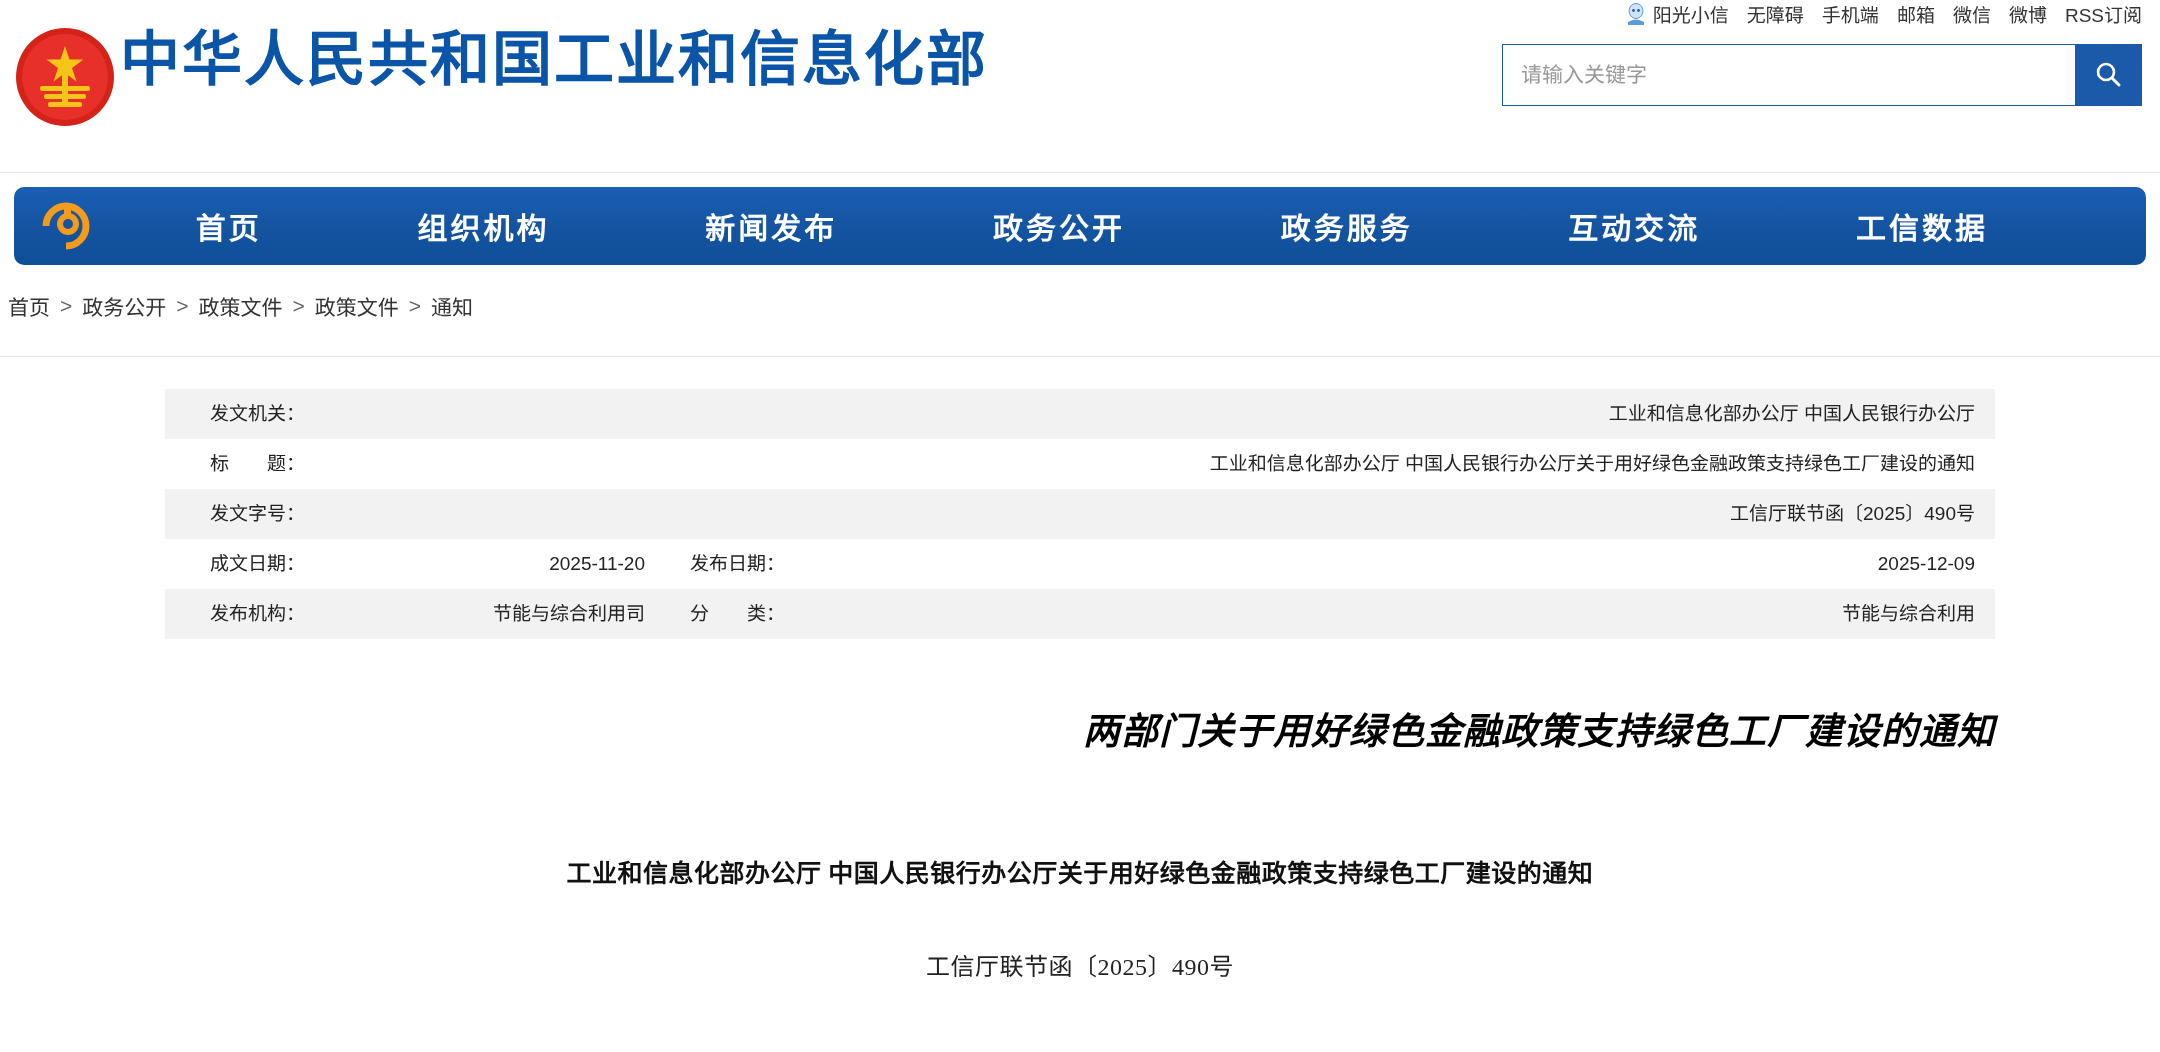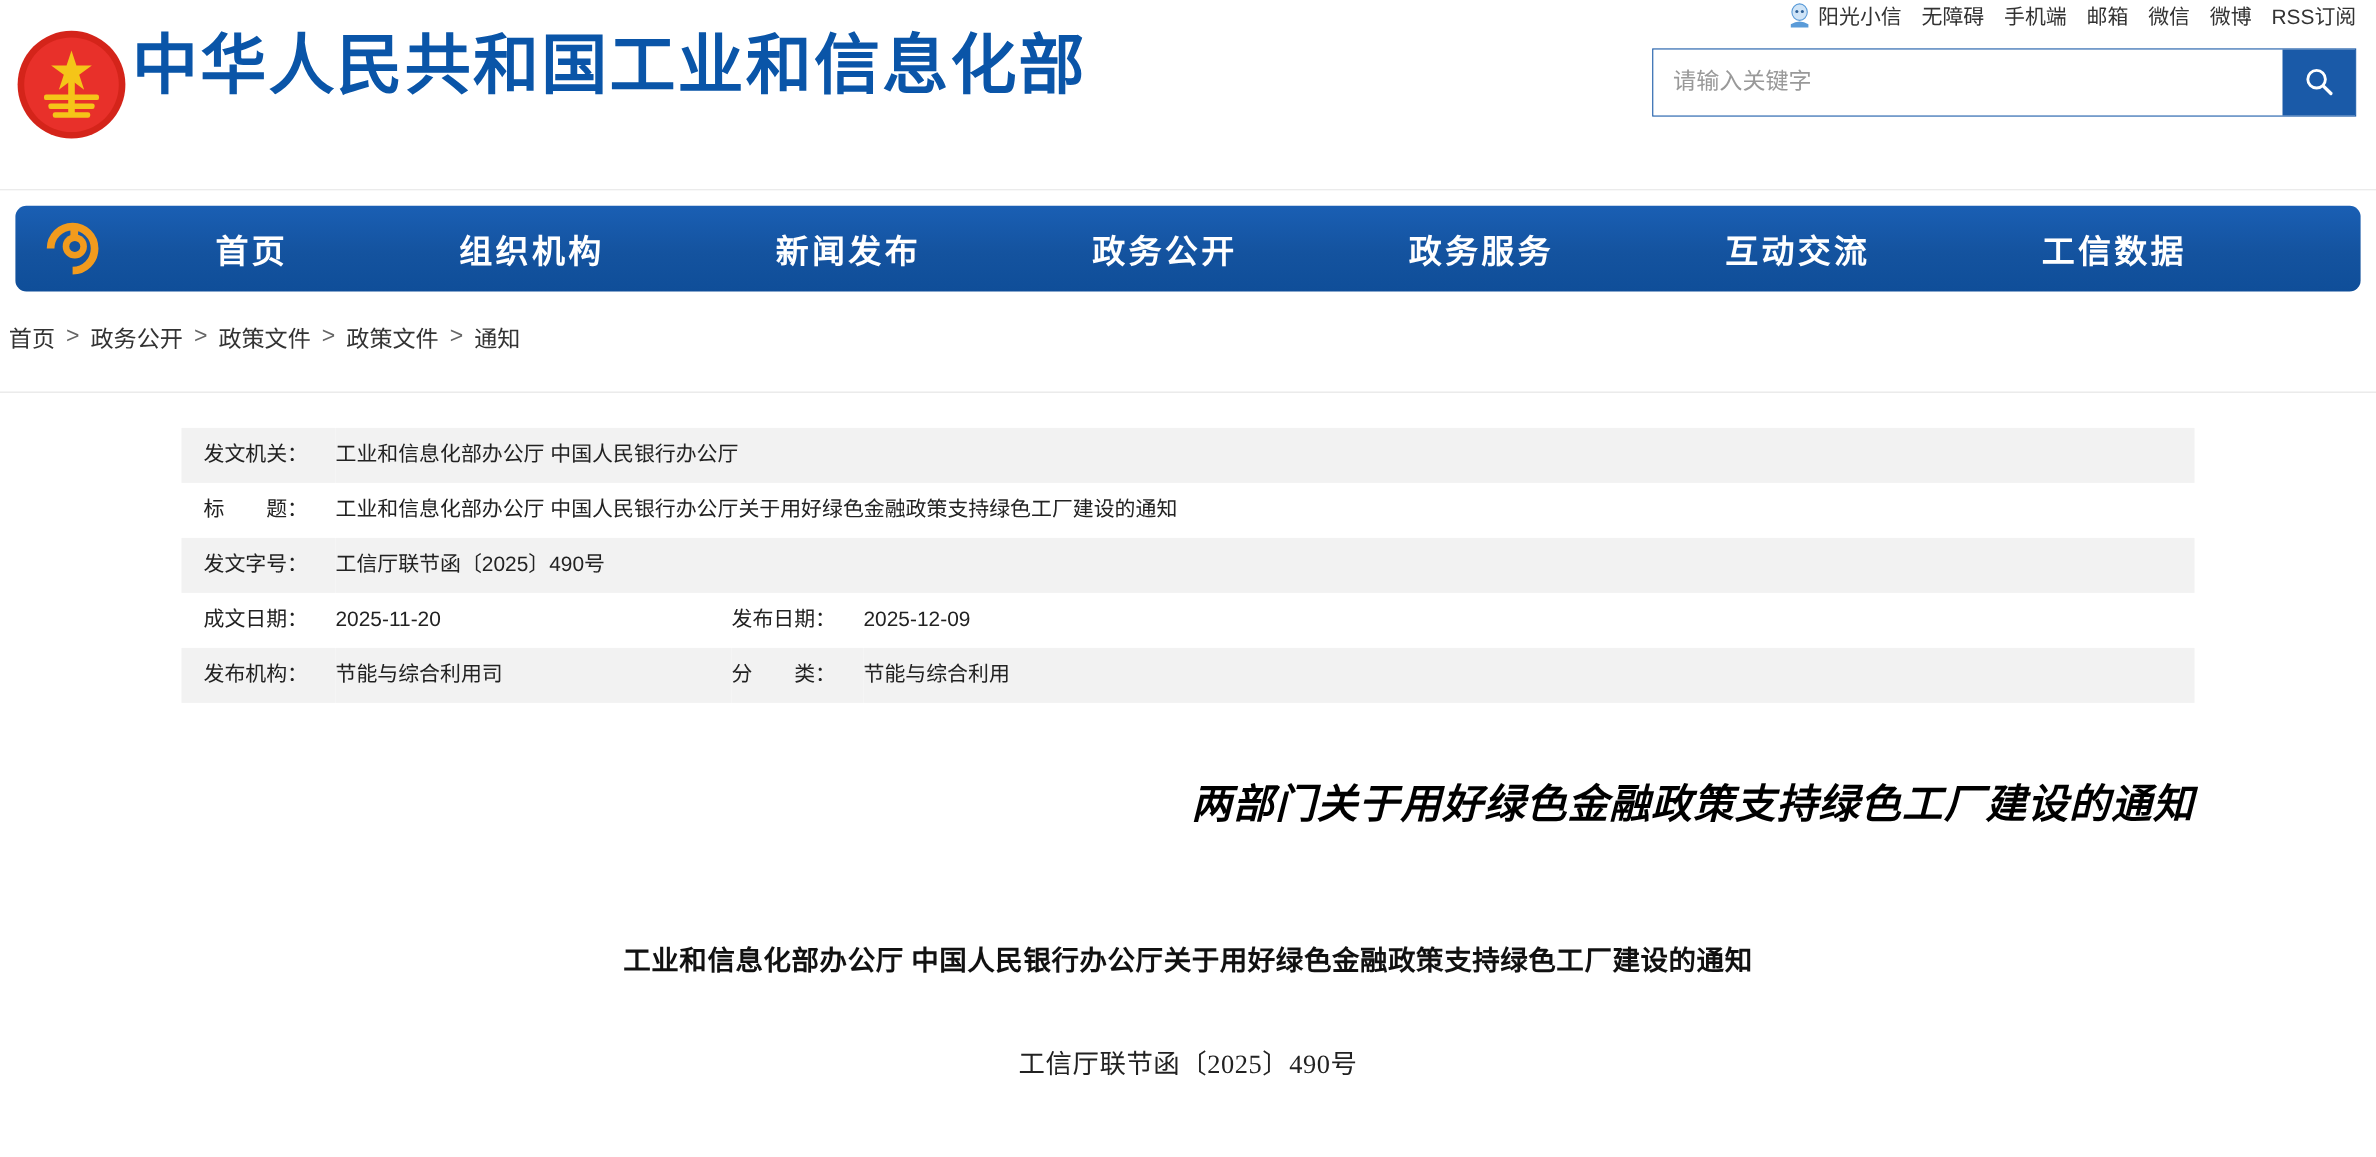--- a/index.html
+++ b/index.html
@@ -178,20 +178,21 @@
   .meta-table {
     width: 100%;
     border-collapse: collapse;
     font-size: 19px;
     color: #222;
   }
   .meta-table td {
     padding: 10px 0 10px 0;
     vertical-align: middle;
     line-height: 30px;
+    text-align: right;
   }
   .meta-row-shaded td { background: #f2f2f2; }
   .meta-label {
     width: 120px;
     padding-left: 20px !important;
     color: #222;
     white-space: nowrap;
   }
   .meta-value { padding-right: 20px !important; }
   .meta-half-label { width: 120px; white-space: nowrap; margin-left: 17px; }

